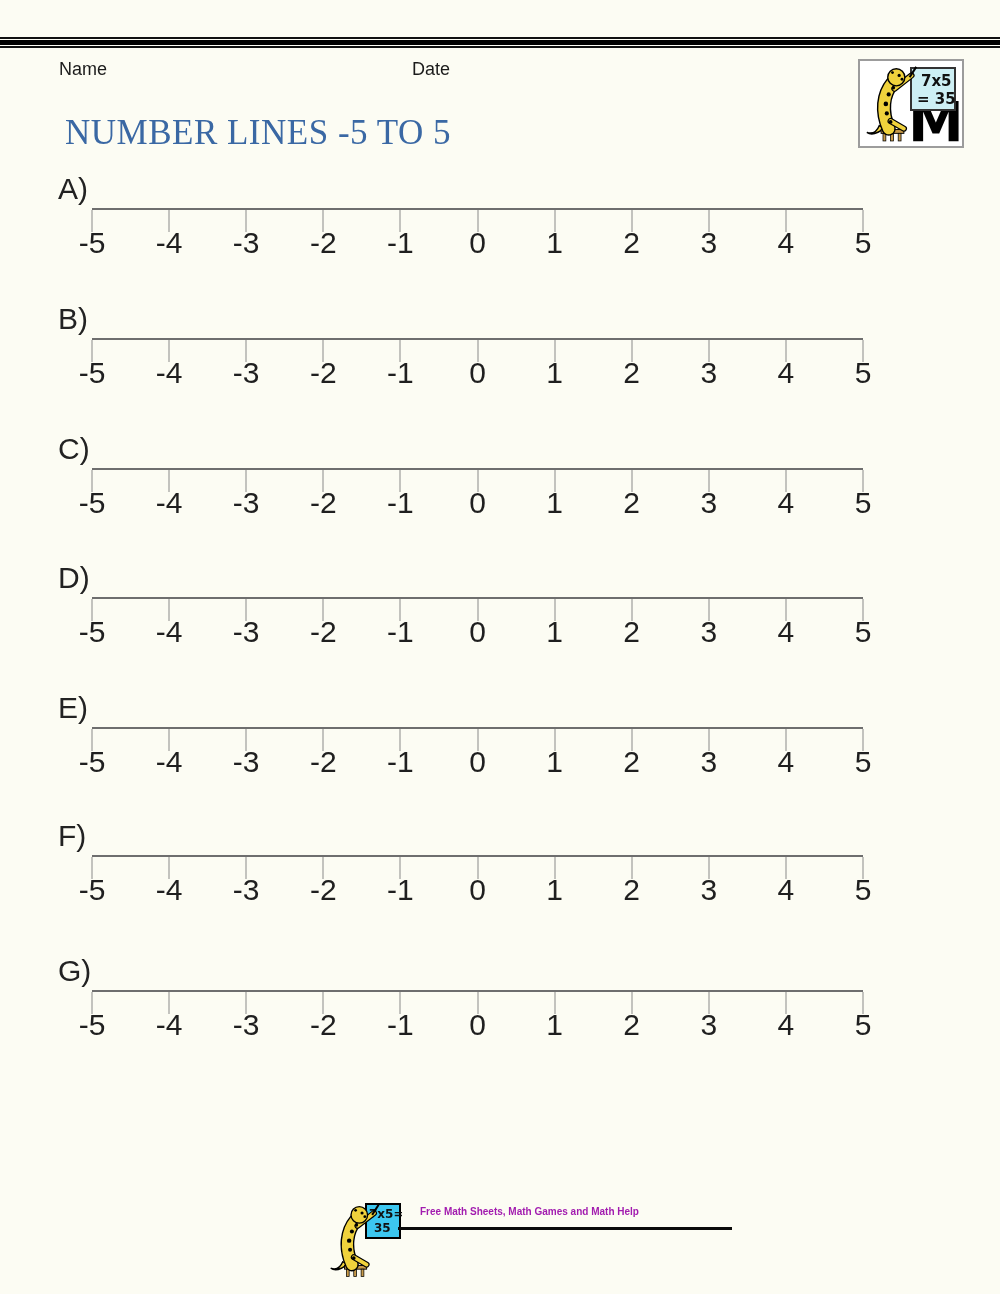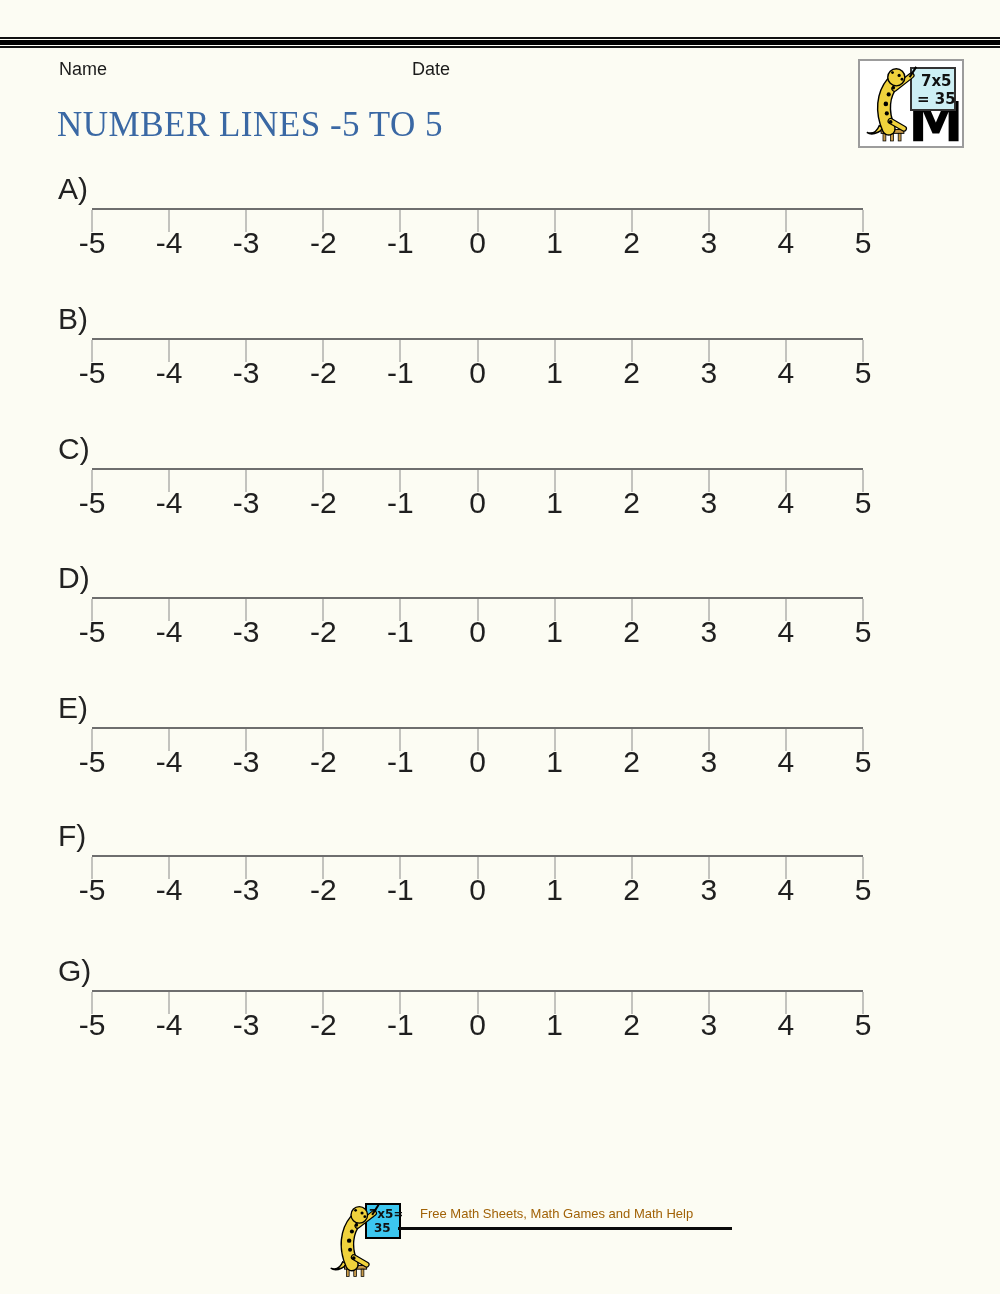--- a/index.html
+++ b/index.html
@@ -43,21 +43,21 @@
   .tick-num {
     position:absolute; top:18px;
     transform:translateX(-50%);
     font-size:30px; color:#1f1f1f; white-space:nowrap;
   }
   
   .footer { position:absolute; left:330px; top:1200px; width:420px; height:80px; }
   .footer-logo { position:absolute; left:0; top:2px; }
   .footer-tagline {
     position:absolute; left:90px; top:6px;
-    font-size:13px; font-weight:normal; color:#a16207; white-space:nowrap;
+    font-size:10px; font-weight:bold; color:#a21caf; white-space:nowrap;
   }
   .footer-rule { position:absolute; left:68px; top:27px; width:334px; height:3px; background:#0a0a0a; }
   .footer-site { position:absolute; left:22px; top:26px; white-space:nowrap; }
   .big-m {
     font-size:47px; font-weight:bold; color:#000; line-height:0.8;
     font-family:"DejaVu Sans", sans-serif;
     display:inline-block; vertical-align:top;
   }
   .site-text {
     display:inline-block; vertical-align:top; margin-top:9px; margin-left:1px;
@@ -107,21 +107,21 @@
 
 <svg class="corner-logo" width="106" height="89" viewBox="0 0 106 89">
   <rect x="1" y="1" width="104" height="87" fill="#ffffff" stroke="#9c9c9c" stroke-width="2"></rect>
   <text x="50" y="82" font-size="56" font-weight="bold" fill="#000">M</text>
   <rect x="53" y="9" width="44" height="42" fill="#cdeff4" stroke="#333" stroke-width="2"></rect>
   <text x="63" y="27" font-size="15" font-weight="bold" fill="#111">7x5</text>
   <text x="59" y="45" font-size="15" font-weight="bold" fill="#111">= 35</text>
   <use href="#sala" x="0" y="0" width="60" height="82" transform="translate(6,5) scale(0.95)"></use>
 </svg>
 
-<h1 class="page-title" style="margin:0; font-weight:normal;">NUMBER LINES -5 TO 5</h1>
+<h1 class="page-title" style="margin:8px; font-weight:normal;">NUMBER LINES -5 TO 5</h1>
 
 <div class="nl-block" style="top:172px">
   <div class="nl-label">A)</div>
   <div class="nl-axis">
       <div class="nl-rule"></div>
       <div class="tick" style="left: 0%;"></div>
       <div class="tick-num" style="left: 0%;">-5</div>
       <div class="tick" style="left: 10%;"></div>
       <div class="tick-num" style="left: 10%;">-4</div>
       <div class="tick" style="left: 20%;"></div>

